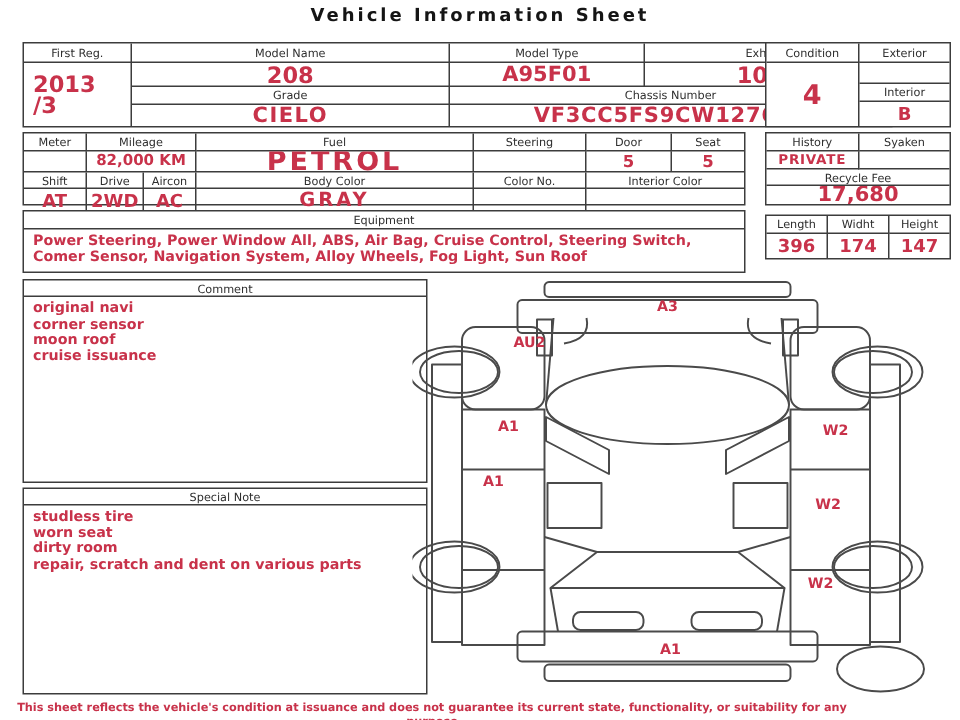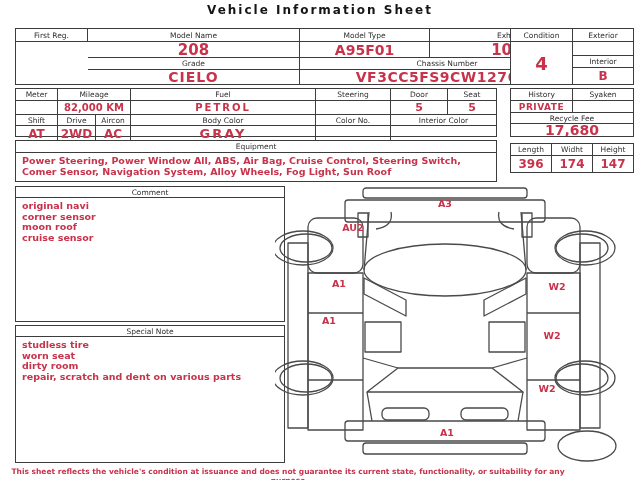--- a/index.html
+++ b/index.html
@@ -33,20 +33,22 @@
 
 <div class="sheet">
 
   <div class="title">Vehicle Information Sheet</div>
 
   <div class="box grid" style="left:15px;top:28px;width:580px;height:57px;grid-template-columns:72px 212px 130px 1fr;grid-template-rows:13px 16px 12px 1fr;">
     <div class="cell hdr br bb" style="grid-area:1/1">First Reg.</div>
     <div class="cell hdr br bb" style="grid-area:1/2">Model Name</div>
     <div class="cell hdr br bb" style="grid-area:1/3">Model Type</div>
     <div class="cell hdr bb" style="grid-area:1/4">Exhaust</div>
+    <div class="cell val br pre left" style="grid-area:2/1/5/2;font-size:15px;line-height:14px;padding-left:6px;">2013
+/3</div>
     <div class="cell val br bb" style="grid-area:2/2;font-size:15px;">208</div>
     <div class="cell val br bb" style="grid-area:2/3;font-size:14px;">A95F01</div>
     <div class="cell val bb" style="grid-area:2/4;font-size:15px;">1000</div>
     <div class="cell hdr br bb" style="grid-area:3/2">Grade</div>
     <div class="cell hdr bb" style="grid-area:3/3/4/5">Chassis Number</div>
     <div class="cell val br" style="grid-area:4/2;font-size:14px;letter-spacing:1px;">CIELO</div>
     <div class="cell val" style="grid-area:4/3/5/5;font-size:14px;letter-spacing:0.5px;">VF3CC5FS9CW127695</div>
   </div>
 
   <div class="box grid" style="left:510px;top:28px;width:124px;height:57px;grid-template-columns:62px 1fr;grid-template-rows:13px 14px 12px 1fr;">
@@ -61,21 +63,21 @@
   <div class="box colflex" style="left:15px;top:88px;width:482px;height:49px;">
     <div class="grid" style="height:25px;flex:0 0 auto;border-bottom:1px solid var(--bd);grid-template-columns:42px 73px 185px 75px 57px 1fr;grid-template-rows:12px 1fr;">
       <div class="cell hdr br bb">Meter</div>
       <div class="cell hdr br bb">Mileage</div>
       <div class="cell hdr br bb">Fuel</div>
       <div class="cell hdr br bb">Steering</div>
       <div class="cell hdr br bb">Door</div>
       <div class="cell hdr bb">Seat</div>
       <div class="cell val br" style="font-size:10px;"></div>
       <div class="cell val br" style="font-size:10px;">82,000 KM</div>
-      <div class="cell val br" style="font-size:10px;letter-spacing:2px;">PETROL</div>
+      <div class="cell val br" style="font-size:18px;letter-spacing:2px;">PETROL</div>
       <div class="cell val br"></div>
       <div class="cell val br" style="font-size:11px;">5</div>
       <div class="cell val" style="font-size:11px;">5</div>
     </div>
     <div class="grid" style="flex:1;grid-template-columns:42px 38px 35px 185px 75px 1fr;grid-template-rows:11px 1fr;">
       <div class="cell hdr br bb">Shift</div>
       <div class="cell hdr br bb">Drive</div>
       <div class="cell hdr br bb">Aircon</div>
       <div class="cell hdr br bb">Body Color</div>
       <div class="cell hdr br bb">Color No.</div>
@@ -111,21 +113,21 @@
     <div class="cell val br" style="font-size:12px;">174</div>
     <div class="cell val" style="font-size:12px;">147</div>
   </div>
 
   <div class="box colflex" style="left:15px;top:186px;width:270px;height:136px;">
     <div class="bandhdr" style="height:10px;">Comment</div>
     <div class="notetext">
       <div class="noteline">original navi</div>
       <div class="noteline">corner sensor</div>
       <div class="noteline">moon roof</div>
-      <div class="noteline">cruise sensor</div>
+      <div class="noteline">cruise issuance</div>
     </div>
   </div>
 
   <div class="box colflex" style="left:15px;top:325px;width:270px;height:138px;">
     <div class="bandhdr" style="height:10px;">Special Note</div>
     <div class="notetext">
       <div class="noteline">studless tire</div>
       <div class="noteline">worn seat</div>
       <div class="noteline">dirty room</div>
       <div class="noteline">repair, scratch and dent on various parts</div>

